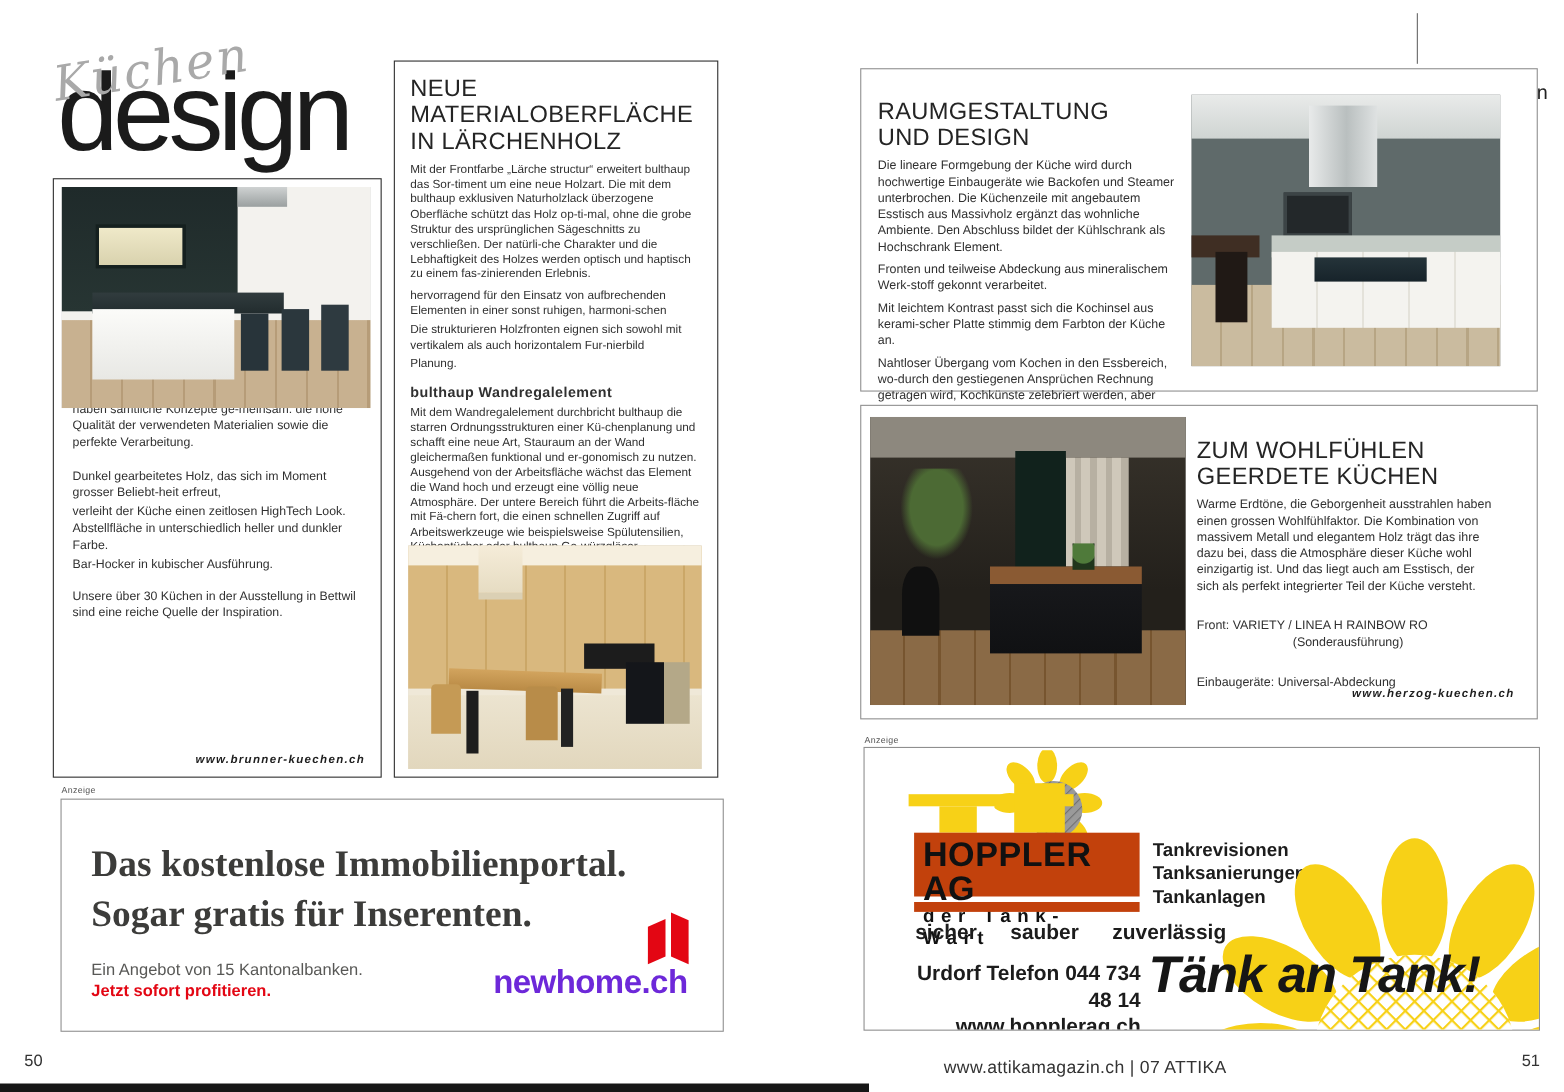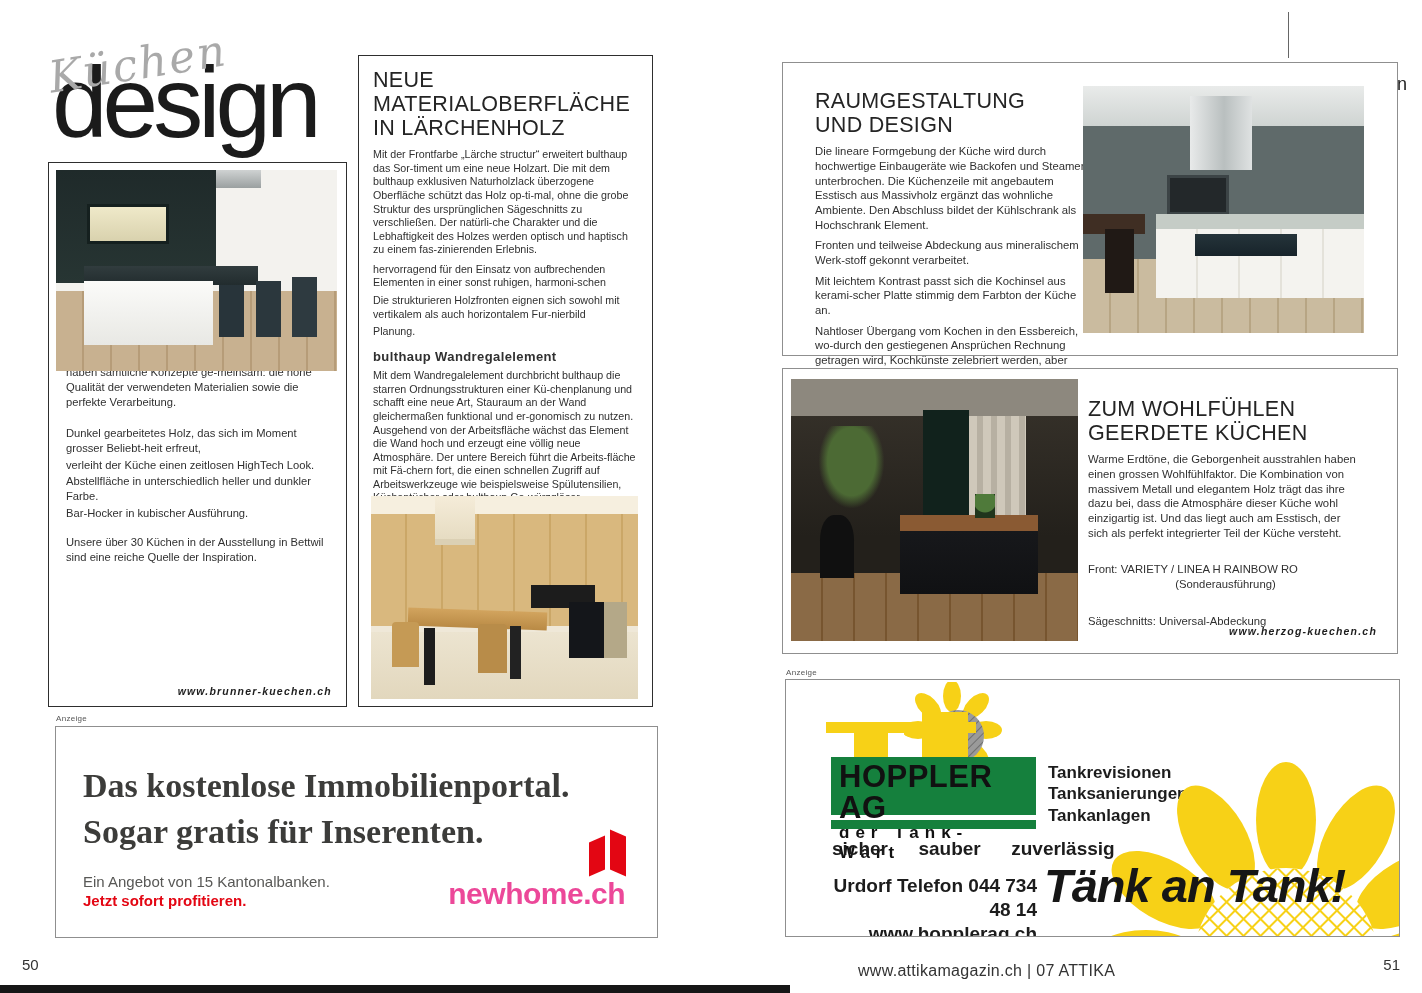--- a/index.html
+++ b/index.html
@@ -21,23 +21,23 @@
   .anzeige{font-size:8px;color:#555;letter-spacing:.3px;}
   
   .photo{position:absolute;overflow:hidden;background:#ddd;}
   .ph{position:absolute;}
   .plank-v{background:repeating-linear-gradient(90deg,#c8b190 0 26px,#b69c78 26px 28px);}
   .plank-d{background:repeating-linear-gradient(90deg,#8a6a46 0 30px,#77552f 30px 32px);}
   
   .nh-headline{font-family:"Liberation Serif",serif;font-size:34px;font-weight:700;color:#3c3c3a;line-height:1.35;}
   .nh-sub{font-size:15px;color:#585856;line-height:1.35;}
   .nh-cta{font-size:15px;color:#e30613;font-weight:700;}
-  .nh-logo{font-size:30px;font-weight:700;color:#ec4899;letter-spacing:-.5px;}
-  
-  .hp-band{background:#15803d;}
+  .nh-logo{font-size:30px;font-weight:700;color:#6d28d9;letter-spacing:-.5px;}
+  
+  .hp-band{background:#c2410c;}
   .hp-name{font-size:31px;font-weight:800;letter-spacing:.5px;color:#111;line-height:1;}
   .hp-sub{font-size:17px;font-weight:700;letter-spacing:6px;color:#111;}
   .hp-svc{font-size:17px;font-weight:700;color:#1c1c1c;line-height:1.25;}
   .hp-qual span{font-size:19px;font-weight:700;color:#1c1c1c;margin-right:26px;}
   .hp-contact{font-size:19px;font-weight:700;color:#1c1c1c;line-height:1.25;}
   .hp-slogan{font-size:47px;font-weight:800;font-style:italic;color:#161616;letter-spacing:-1px;white-space:nowrap;}
   
   .pagenum{font-size:15px;color:#333;}
   .footer-center{font-size:16px;color:#333;letter-spacing:.3px;}
   .brand{font-size:18px;color:#222;margin-top:44px;}
@@ -136,21 +136,21 @@
       <span class="nh-logo">newhome.ch</span>
     </div>
   </div>
 
   <div class="abs" style="left:1288px;top:12px;width:1px;height:46px;background:#666;"></div>
   <div class="brand abs" style="left:1302px;top:30px;">
     <b>attika</b><span> design</span>
   </div>
 
   <div class="box gray" style="left:782px;top:62px;width:614px;height:292px;">
-    <div class="abs" style="left:32px;top:26px;width:276px;">
+    <div class="abs" style="left:15px;top:26px;width:276px;">
       <div class="h1" style="margin-bottom:7px;">
         <span style="display:block;">RAUMGESTALTUNG</span>
         <span style="display:block;">UND DESIGN</span>
       </div>
       <div class="body-txt" style="font-size:11.3px;line-height:1.3;">
         <p style="margin-bottom:6px;">Die lineare Formgebung der Küche wird durch hochwertige Einbaugeräte wie Backofen und Steamer unterbrochen. Die Küchenzeile mit angebautem Esstisch aus Massivholz ergänzt das wohnliche Ambiente. Den Abschluss bildet der Kühlschrank als Hochschrank Element.</p>
         <p style="margin-bottom:6px;">Fronten und teilweise Abdeckung aus mineralischem Werk-stoff gekonnt verarbeitet.</p>
         <p style="margin-bottom:6px;">Mit leichtem Kontrast passt sich die Kochinsel aus kerami-scher Platte stimmig dem Farbton der Küche an.</p>
         <p style="margin-bottom:10px;">Nahtloser Übergang vom Kochen in den Essbereich, wo-durch den gestiegenen Ansprüchen Rechnung getragen wird, Kochkünste zelebriert werden, aber auch gelebt wird.</p>
       </div>
@@ -189,21 +189,21 @@
     </div>
     <div class="abs" style="left:305px;top:28px;width:275px;">
       <div class="h1" style="margin-bottom:7px;">
         <span style="display:block;">ZUM WOHLFÜHLEN</span>
         <span style="display:block;">GEERDETE KÜCHEN</span>
       </div>
       <div class="body-txt" style="font-size:11.3px;line-height:1.3;">
         <p style="margin-bottom:22px;">Warme Erdtöne, die Geborgenheit ausstrahlen haben einen grossen Wohlfühlfaktor. Die Kombination von massivem Metall und elegantem Holz trägt das ihre dazu bei, dass die Atmosphäre dieser Küche wohl einzigartig ist. Und das liegt auch am Esstisch, der sich als perfekt integrierter Teil der Küche versteht.</p>
         <p style="margin-bottom:0;">Front: VARIETY / LINEA H RAINBOW RO</p>
         <p style="margin-bottom:22px;text-align:center;">(Sonderausführung)</p>
-        <p>Sägeschnitts: Universal-Abdeckung</p>
+        <p>Einbaugeräte: Universal-Abdeckung</p>
       </div>
     </div>
     <a class="weblink abs" style="right:20px;bottom:16px;" href="#">www.herzog-kuechen.ch</a>
   </div>
 
   <div class="anzeige abs" style="left:786px;top:668px;">Anzeige</div>
   <div class="box gray" style="left:785px;top:679px;width:613px;height:256px;overflow:hidden;">
 
     <div class="abs" style="left:40px;top:8px;width:260px;height:70px;">
       <svg width="110" height="100" viewBox="0 0 110 100" class="abs" style="left:78px;top:-6px;">

